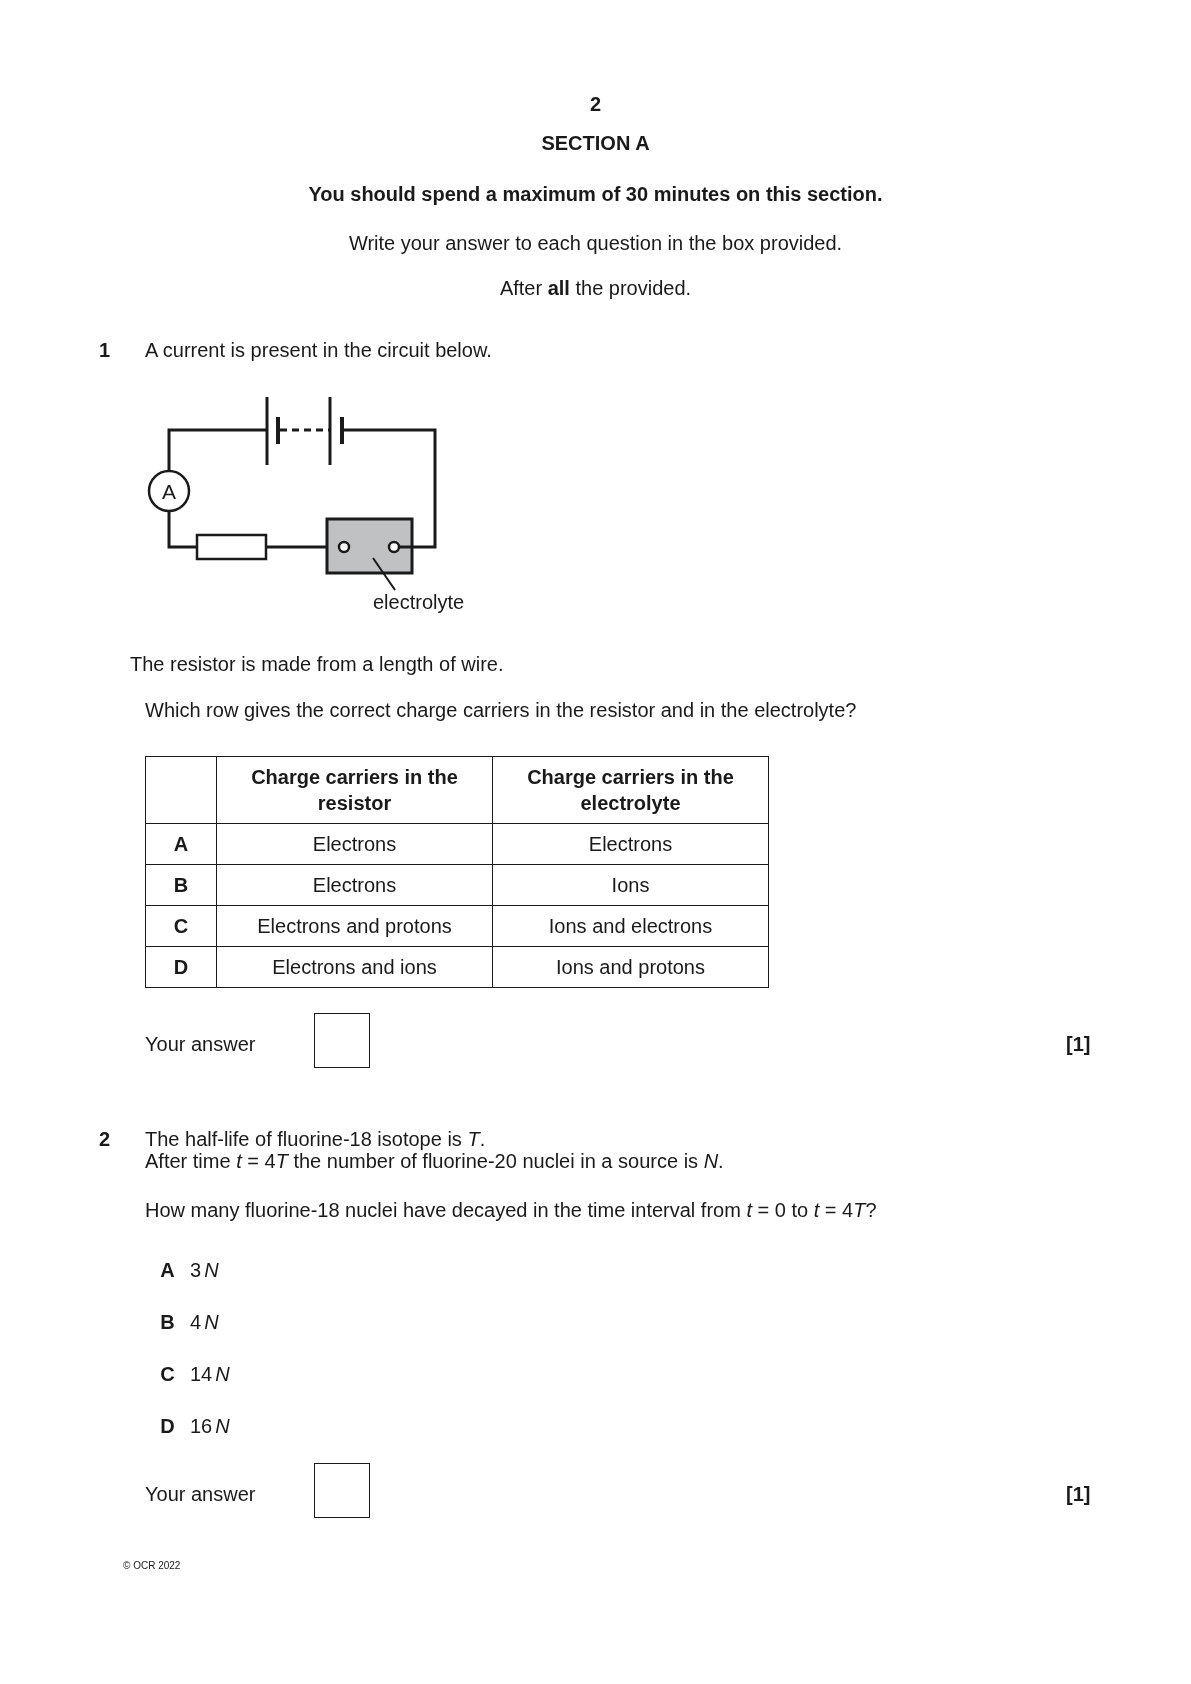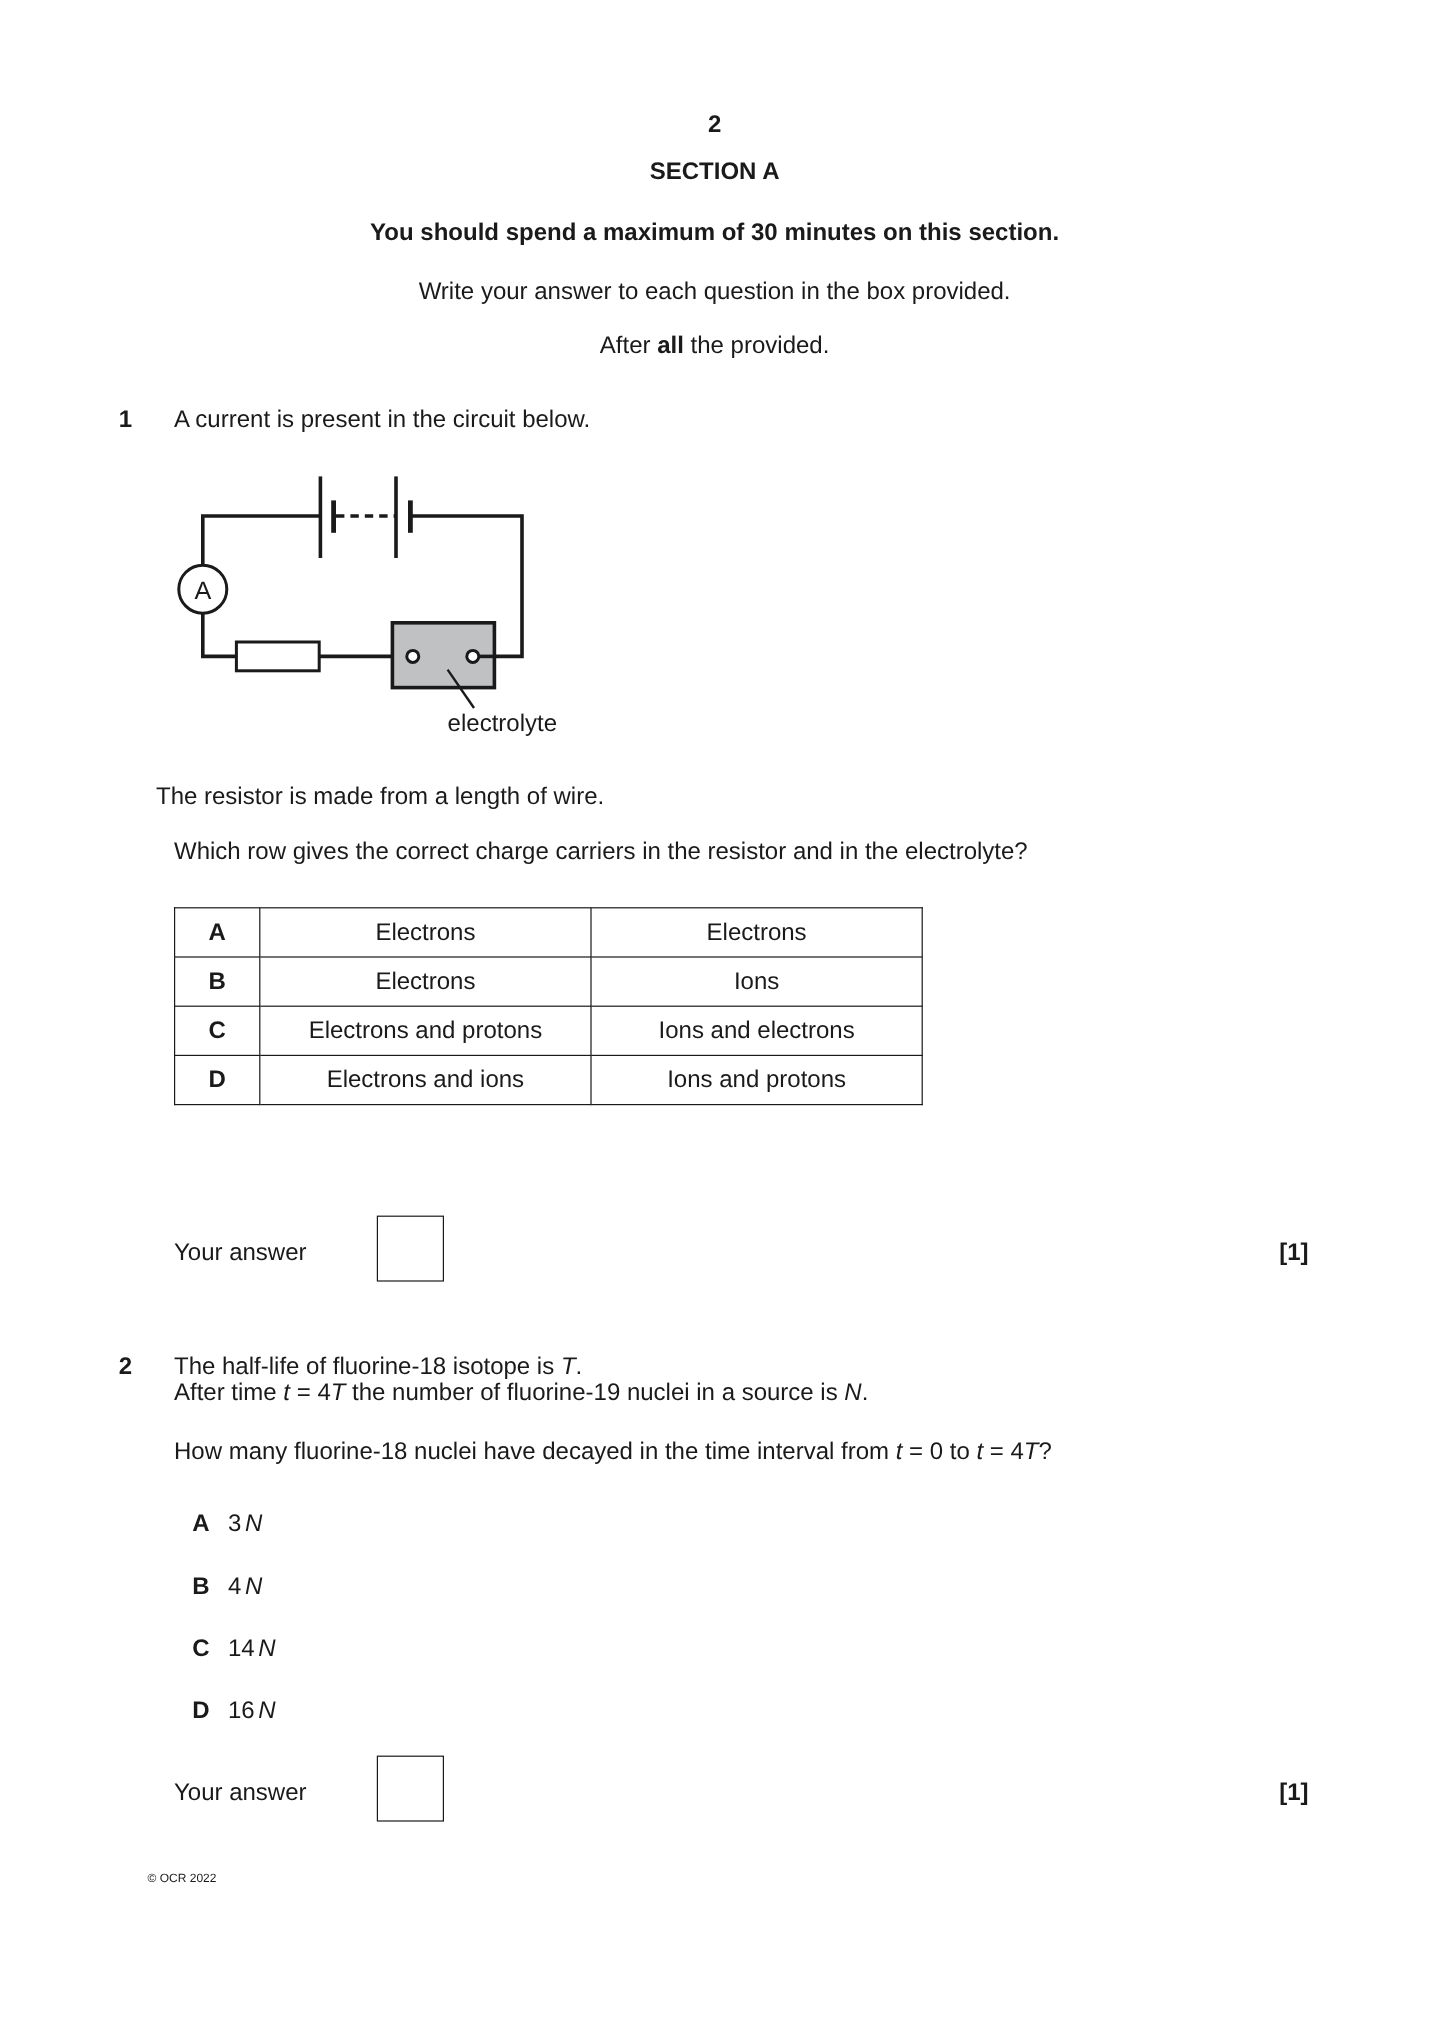--- a/index.html
+++ b/index.html
@@ -70,20 +70,25 @@
 <div class="abs t20" style="left:130px; top:654px;">The resistor is made from a length of wire.</div>
 <div class="abs t20" style="left:145px; top:700px;">Which row gives the correct charge carriers in the resistor and in the electrolyte?</div>
 
 <table class="carriers">
   <colgroup>
       <col style="width:71px">
       <col style="width:276px">
       <col style="width:276px">
     </colgroup>
   <tbody>
+      <tr>
+    <th></th>
+    <th style="padding:0 30px;">Charge carriers in the resistor</th>
+    <th style="padding:0 30px;">Charge carriers in the electrolyte</th>
+  </tr>
   <tr>
     <td class="rowlabel">A</td>
     <td>Electrons</td>
     <td>Electrons</td>
   </tr>
   <tr>
     <td class="rowlabel">B</td>
     <td>Electrons</td>
     <td>Ions</td>
   </tr>
@@ -99,21 +104,21 @@
   </tr>
 </tbody>
   </table>
 
 <div class="abs t20" style="left:145px; top:1034px;">Your answer</div>
 <div class="ansbox" style="left:314px; top:1013px;"></div>
 <div class="abs b t20" style="left:1066px; top:1034px;">[1]</div>
 
 <div class="abs qnum" style="left:99px; top:1129px;">2</div>
 <div class="abs t20" style="left:145px; top:1129px;"><span>The half-life of fluorine-18 isotope is </span><em class="var">T</em><span>.</span></div>
-<div class="abs t20" style="left:145px; top:1151px;"><span>After time </span><em class="var">t</em><span> = 4</span><em class="var">T</em><span> the number of fluorine-19 nuclei in a source is </span><em class="var">N</em><span>.</span></div>
+<div class="abs t20" style="left:145px; top:1151px;"><span>After time </span><em class="var">t</em><span> = 4</span><em class="var">T</em><span> the number of fluorine-20 nuclei in a source is </span><em class="var">N</em><span>.</span></div>
 <div class="abs t20" style="left:145px; top:1200px;"><span>How many fluorine-18 nuclei have decayed in the time interval from </span><em class="var">t</em><span> = 0 to </span><em class="var">t</em><span> = 4</span><em class="var">T</em><span>?</span></div>
 
 <div class="abs t20" style="left:145px; top:1260px;"><span class="b" style="display:inline-block;width:45px;">A</span><span>3</span><em class="var" style="margin-left:3px;">N</em></div>
 <div class="abs t20" style="left:145px; top:1312px;"><span class="b" style="display:inline-block;width:45px;">B</span><span>4</span><em class="var" style="margin-left:3px;">N</em></div>
 <div class="abs t20" style="left:145px; top:1364px;"><span class="b" style="display:inline-block;width:45px;">C</span><span>14</span><em class="var" style="margin-left:3px;">N</em></div>
 <div class="abs t20" style="left:145px; top:1416px;"><span class="b" style="display:inline-block;width:45px;">D</span><span>16</span><em class="var" style="margin-left:3px;">N</em></div>
 
 <div class="abs t20" style="left:145px; top:1484px;">Your answer</div>
 <div class="ansbox" style="left:314px; top:1463px;"></div>
 <div class="abs b t20" style="left:1066px; top:1484px;">[1]</div>

